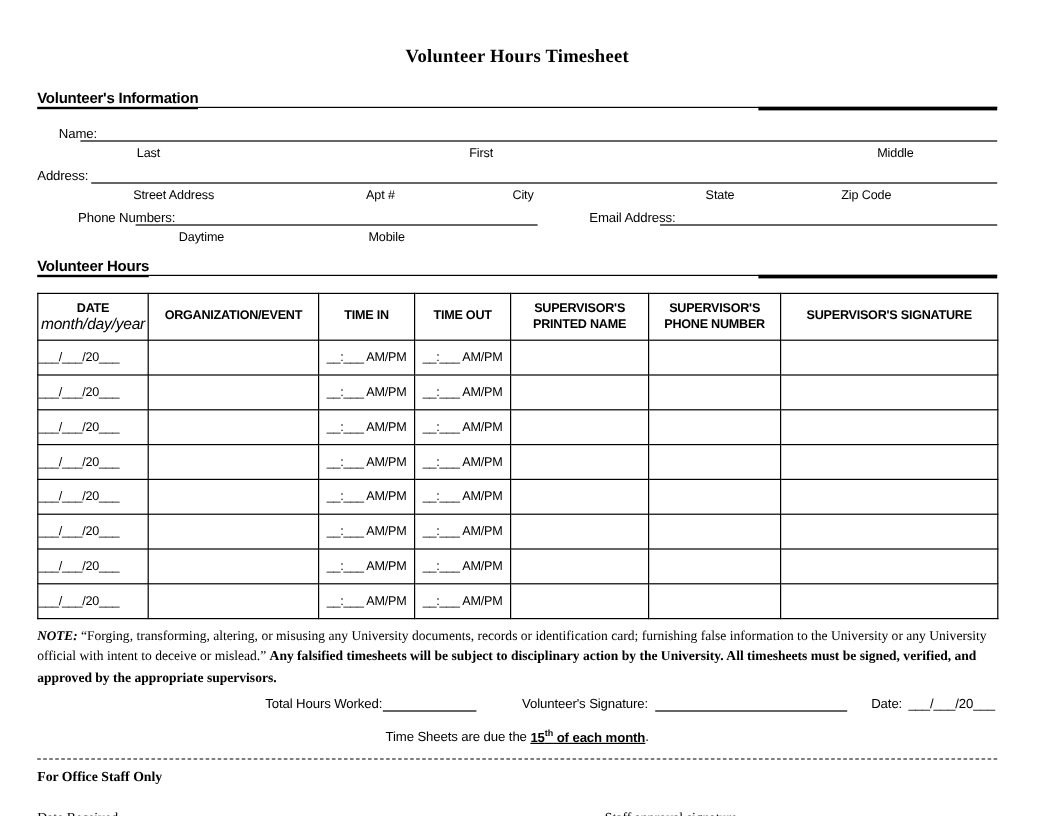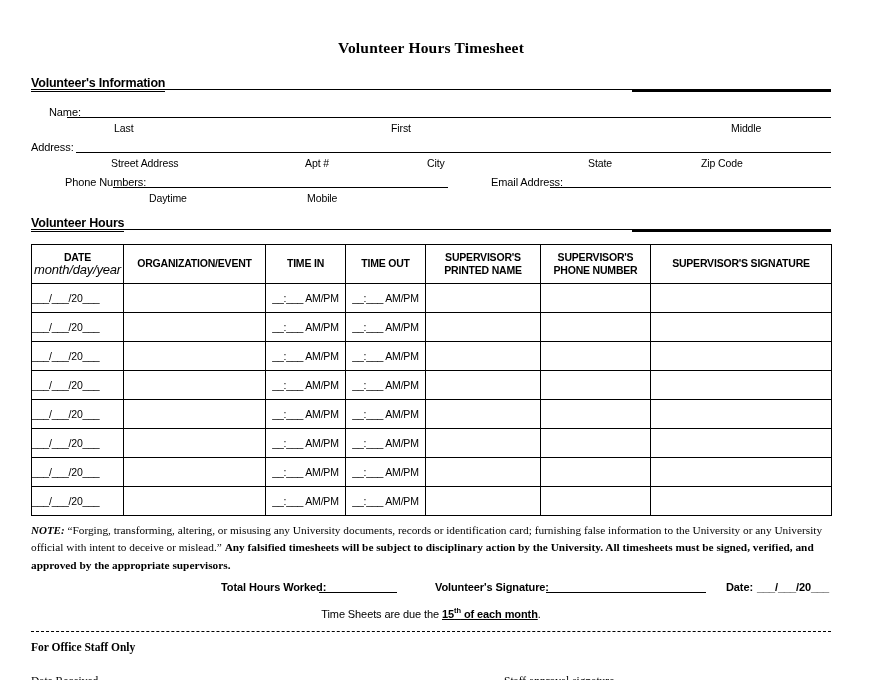--- a/index.html
+++ b/index.html
@@ -155,21 +155,20 @@
   .note .strong {
     font-weight: bold;
   }
 
   
   .sig-row {
     position: relative;
     height: 18px;
     font-size: 11px;
     margin-top: 3px;
-    font-weight: bold;
   }
   .sig-row .it {
     position: absolute;
     bottom: 2px;
     white-space: nowrap;
     letter-spacing: -0.1px;
   }
   .sig-row .rule {
     position: absolute;
     bottom: 2px;

